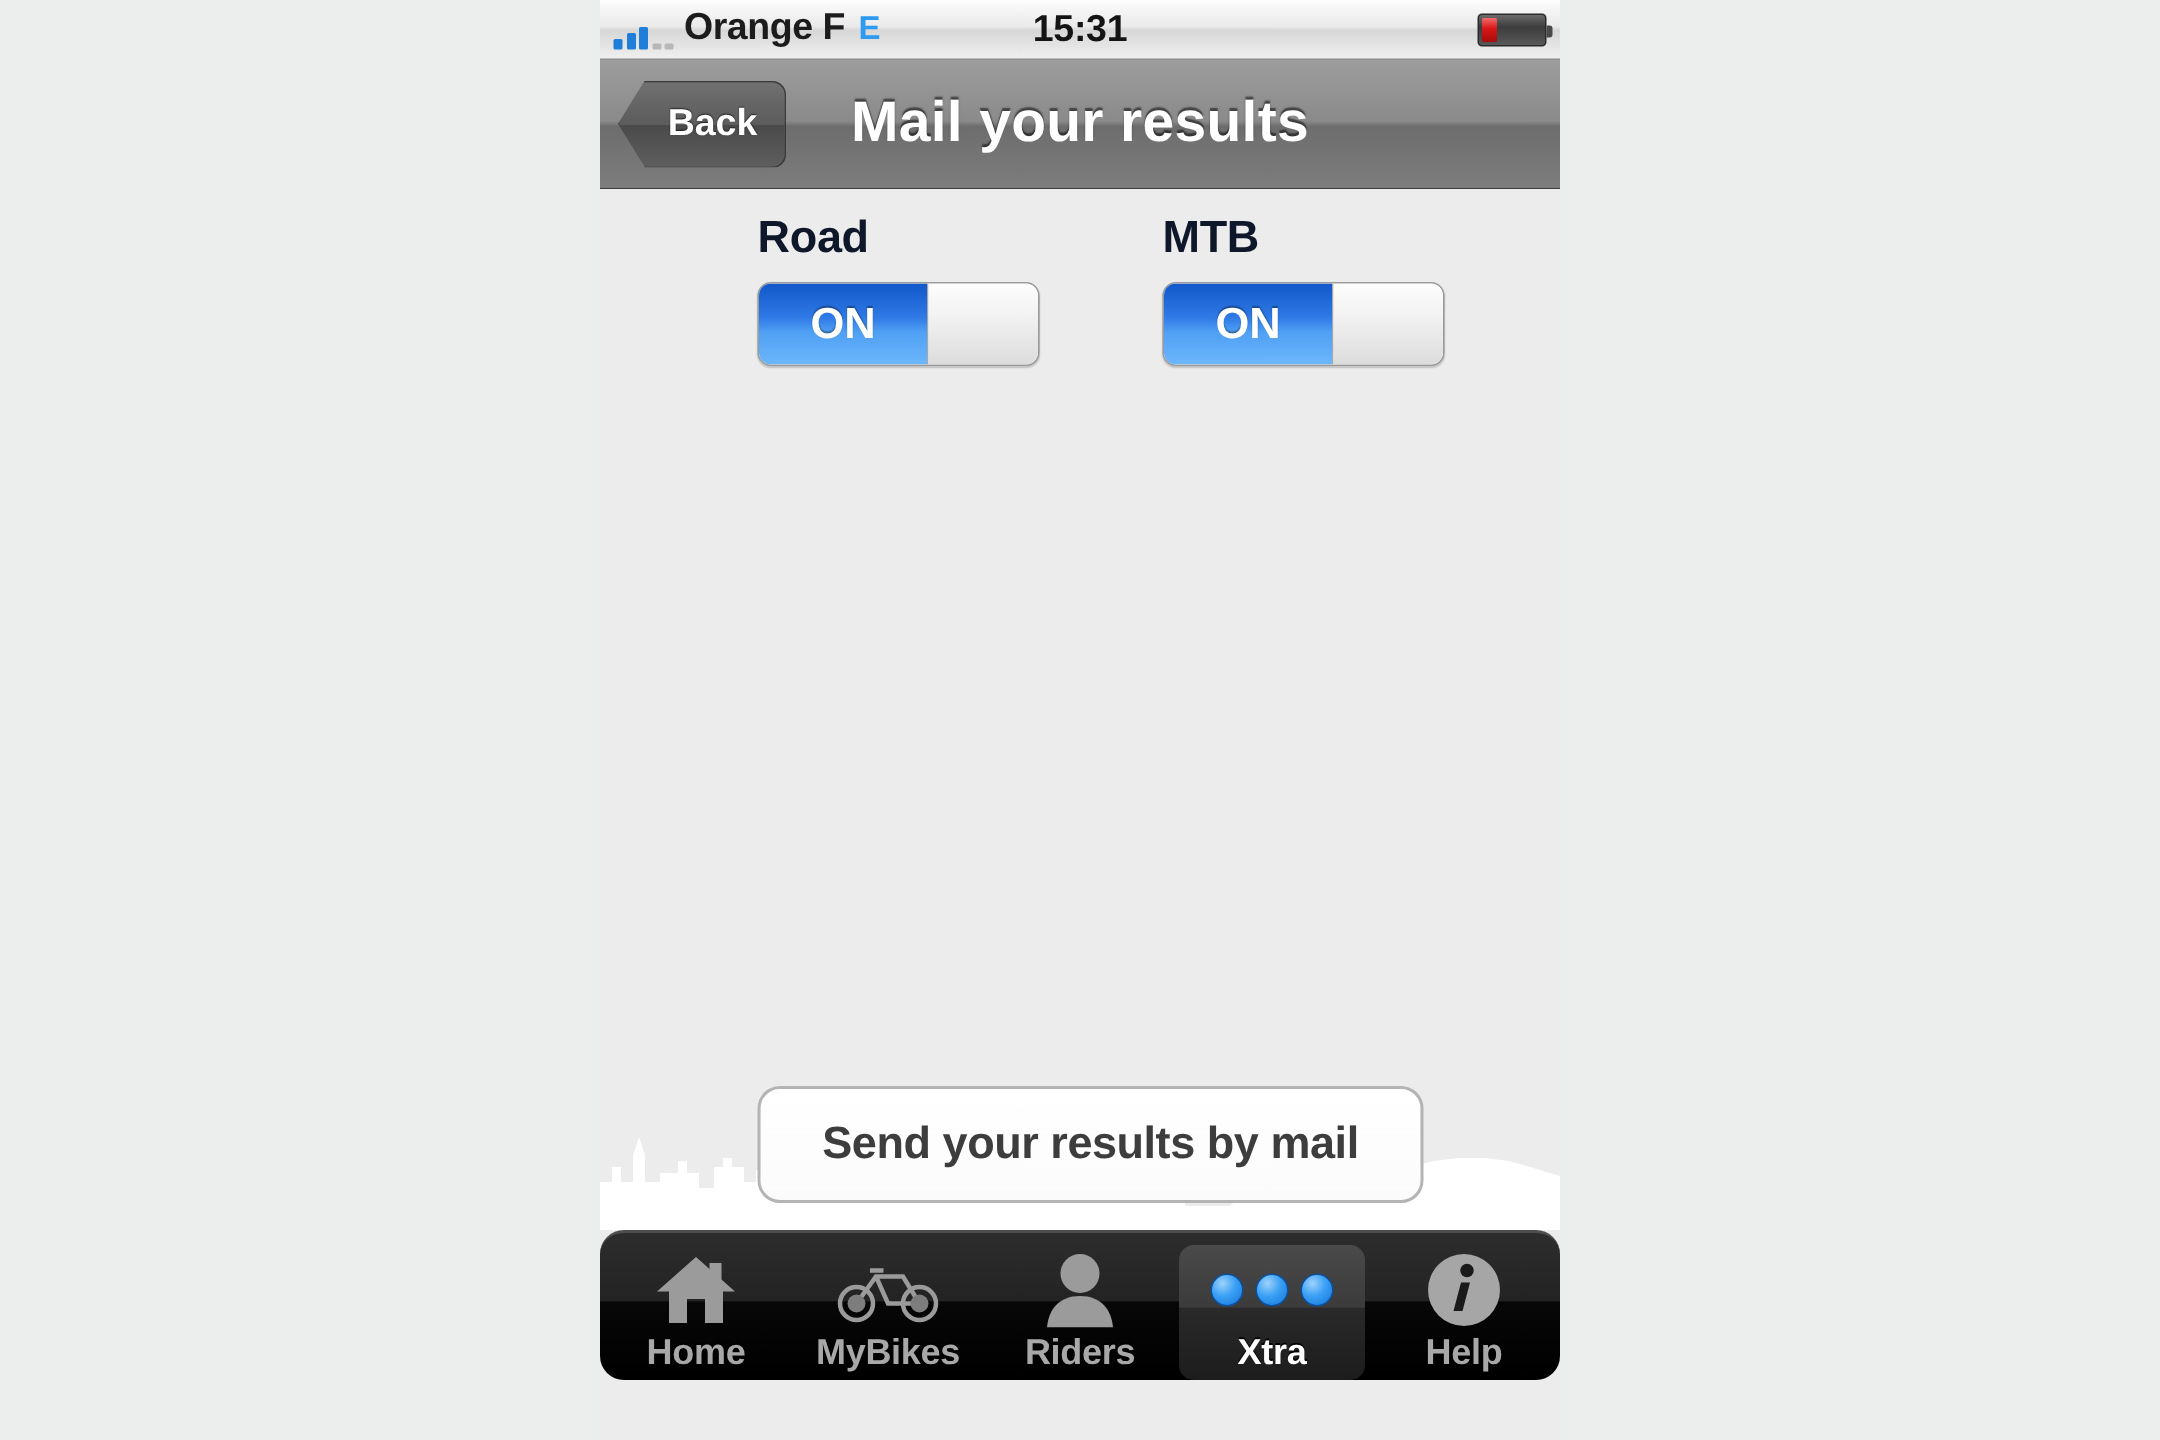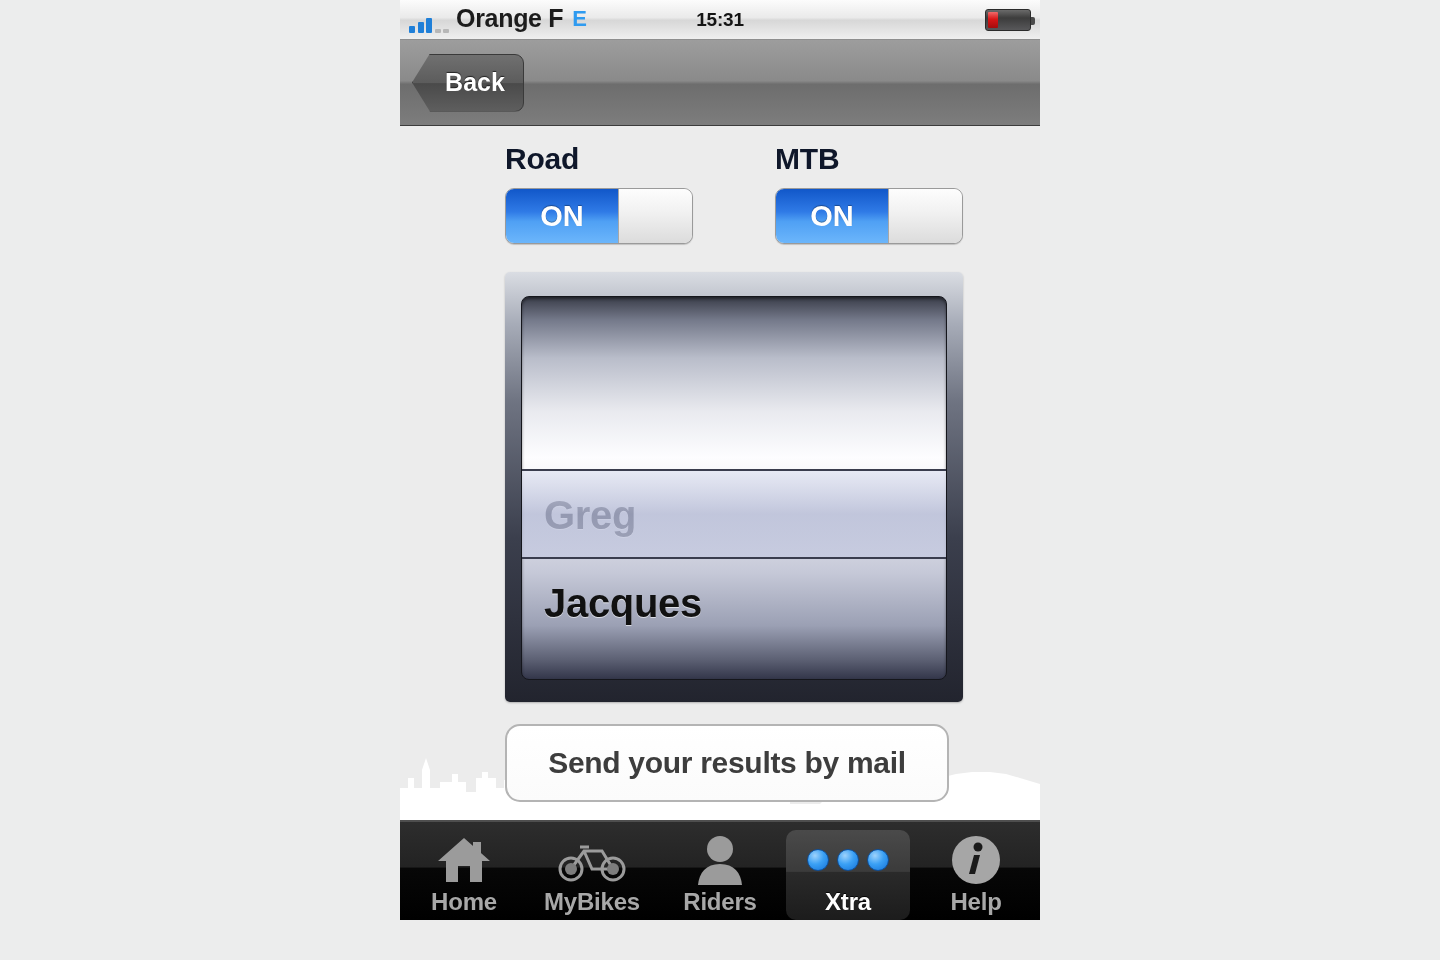--- a/index.html
+++ b/index.html
@@ -32,21 +32,21 @@
   .carrier {
     font-size:25px; font-weight:bold; color:#1c1c1c; letter-spacing:-0.3px;
     line-height:1; padding-bottom:2px;
   }
   .edge {
     font-size:22px; font-weight:bold; color:#2f9bf0; line-height:1;
     padding-bottom:3px; margin-left:2px;
   }
   .sb-time {
     position:absolute; left:0; right:0; text-align:center;
-    font-size:19px; font-weight:bold; color:#141414; letter-spacing:-0.2px;
+    font-size:25px; font-weight:bold; color:#141414; letter-spacing:-0.2px;
   }
   .sb-right { margin-left:auto; padding-right:9px; display:flex; align-items:center; }
   .battery {
     position:relative; width:46px; height:22px; border-radius:3px;
     background:linear-gradient(to bottom,#6a6a6a,#3c3c3c 40%,#58585a);
     border:1px solid #2b2b2b; padding:2px;
   }
   .battery:after{
     content:""; position:absolute; right:-5px; top:7px; width:4px; height:8px;
     background:#4a4a4a; border-radius:0 2px 2px 0;
@@ -159,20 +159,21 @@
 
   
   .skyline { position:absolute; left:0; bottom:0; width:640px; height:72px; }
 
   
   .tabbar {
     position:relative; width:100%; height:100px;
     background:linear-gradient(to bottom,#2d2d2d 0%,#232323 46%,#070707 47%,#000000 100%);
     border-top:2px solid #4e4e4e;
     display:flex;
+    border-radius:16px;
   }
   .tab {
     flex:1; position:relative;
     display:flex; flex-direction:column; align-items:center; justify-content:flex-start;
     padding-top:8px;
   }
   .tab.selected .tab-inner {
     background:linear-gradient(to bottom,#4a4a4a,#3b3b3b 46%,#2a2a2a 47%,#1c1c1c);
     border-radius:10px;
   }
@@ -215,20 +216,21 @@
       <div class="sb-time">15:31</div>
       <div class="sb-right">
         <div class="battery">
           <div class="fill" style="width: 24%;"></div>
         </div>
       </div>
     </div>
 
     <div class="navbar">
       <div class="backbtn">Back</div>
+      <div class="navtitle">Mail your results</div>
     </div>
 
     <div class="content">
 
       <svg class="skyline" viewBox="0 0 640 72" preserveAspectRatio="none">
         <path fill="#ffffff" d="
           M0,72 L0,40 L8,40 L8,30 L14,30 L14,40 L22,40 L22,22 L26,10 L30,22 L30,40
           L40,40 L40,34 L52,34 L52,26 L58,26 L58,34 L66,34 L66,44 L76,44 L76,30
           L82,30 L82,24 L88,24 L88,30 L96,30 L96,40 L104,40 L104,32 L112,32 L112,42
           L122,42 L122,34 L130,34 L130,44 L140,44 L140,36 L150,36 L150,30 L156,30
@@ -252,29 +254,20 @@
         </div>
         <div class="toggle-group tg-mtb">
           <div class="tg-label">MTB</div>
           <div class="switch">
             <div class="on">ON</div>
             <div class="knob"></div>
           </div>
         </div>
       </div>
 
-      <div class="picker-outer">
-        <div class="picker-frame">
-          <div class="picker-wheel">
-            <div class="wheel-row row-greg">Greg</div>
-            <div class="wheel-row row-jacques">Jacques</div>
-            <div class="sel-band"></div>
-          </div>
-        </div>
-      </div>
 
       <div class="sendbtn">Send your results by mail</div>
     </div>
 
     <div class="tabbar">
 
       <div class="tab">
         <div class="tab-inner">
           <div class="tab-icon">
             <svg width="54" height="48" viewBox="0 0 54 48">

